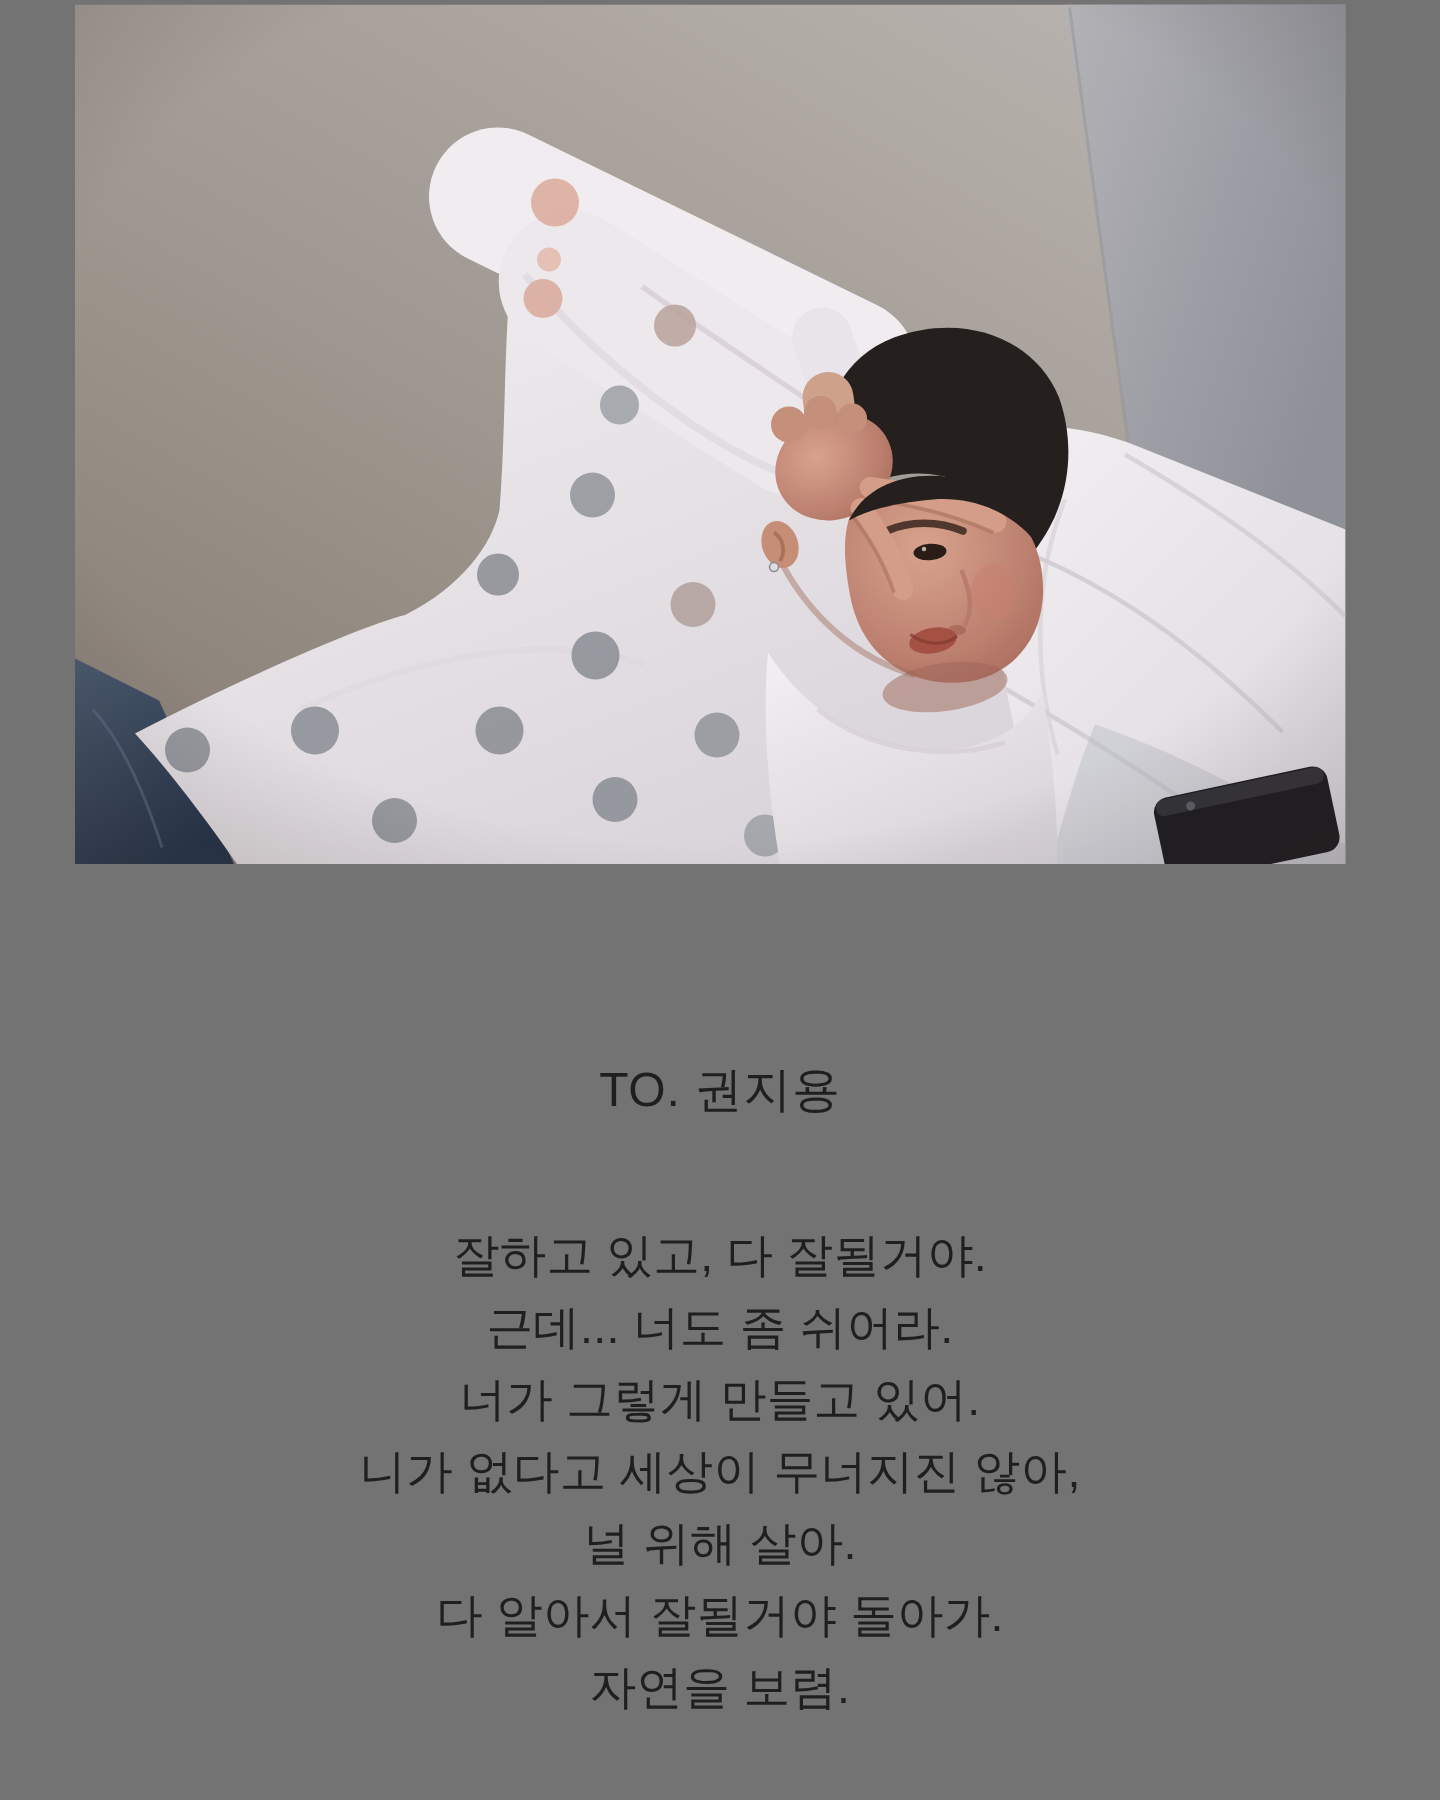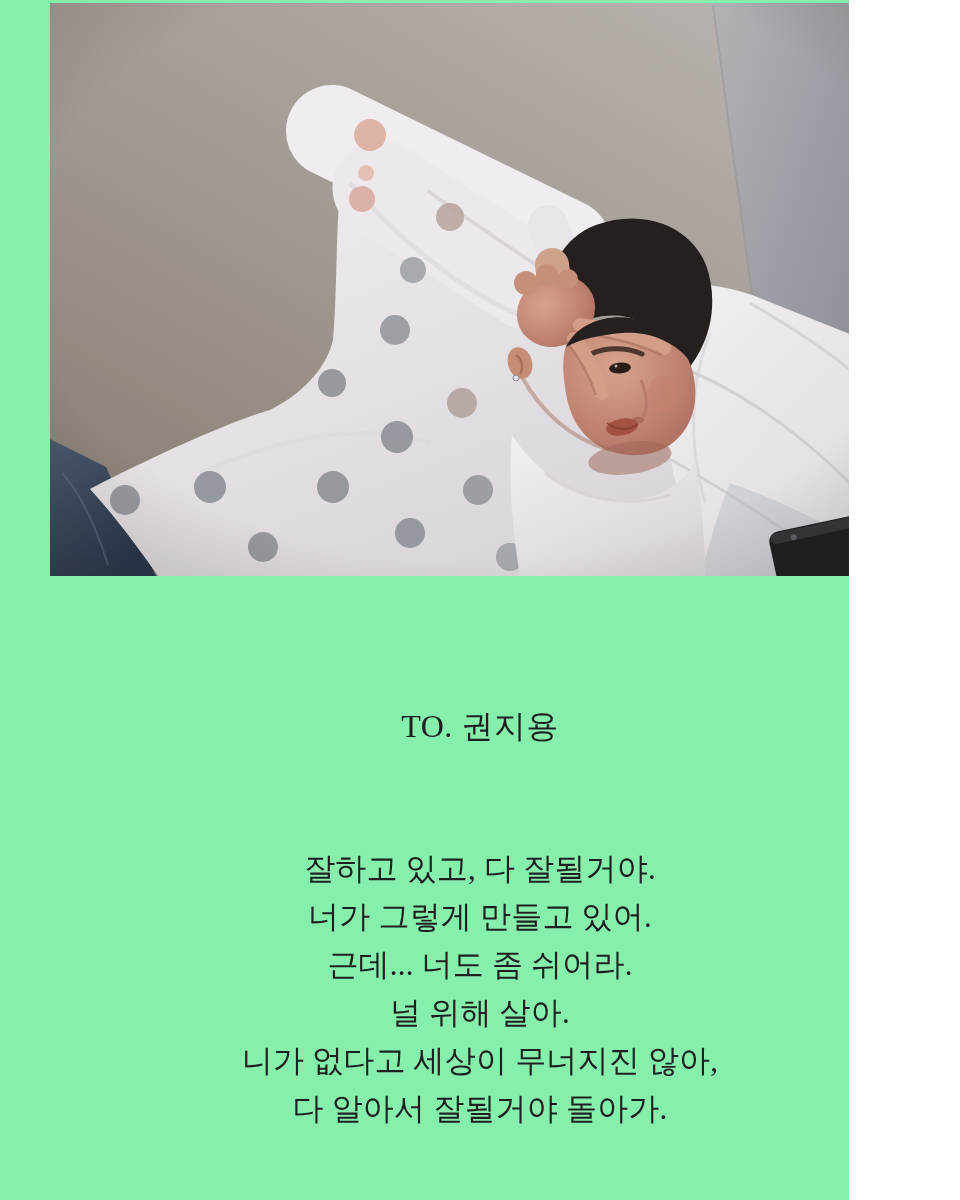--- a/index.html
+++ b/index.html
@@ -1,22 +1,22 @@
 <!DOCTYPE html>
 <html><head>
 <meta charset="utf-8">
 <style>
   html, body { margin: 0; padding: 0; background: #ffffff; }
   .page {
     position: relative;
-    width: 849px;
+    width: 960px;
     height: 1200px;
-    background: #86efac;
+    background: #737373;
     overflow: hidden;
-    font-family: Liberation Serif, serif;
+    font-family: Liberation Sans, sans-serif;
   }
   .photo-wrap {
     position: absolute;
     left: 50px;
     top: 3px;
     width: 847px;
     height: 573px;
   }
   .photo-wrap svg { display: block; width: 100%; height: 100%; }
   .letter {
@@ -28,21 +28,21 @@
     color: #1f1f1f;
   }
   .letter-title {
     margin-top: 131px;
     font-size: 32px;
     line-height: 37px;
     font-weight: 500;
     letter-spacing: 0.5px;
   }
   .letter-body {
-    margin-top: 100px;
+    margin-top: 68px;
     font-size: 31px;
     line-height: 48px;
     font-weight: 500;
     letter-spacing: 0.2px;
   }
   .letter-line { white-space: nowrap; }
 </style>
 </head>
 <body>
 
@@ -180,21 +180,22 @@
 
       <rect x="0" y="0" width="847" height="573" fill="url(#gVig)"></rect>
       <rect x="0" y="0" width="847" height="573" fill="#c89a74" opacity="0.04"></rect>
     </svg>
   </div>
 
   <div class="letter">
     <div class="letter-title">TO. 권지용</div>
     <div class="letter-body">
       <div class="letter-line">잘하고 있고, 다 잘될거야.</div>
+      <div class="letter-line">근데... 너도 좀 쉬어라.</div>
       <div class="letter-line">너가 그렇게 만들고 있어.</div>
-      <div class="letter-line">근데... 너도 좀 쉬어라.</div>
+      <div class="letter-line">니가 없다고 세상이 무너지진 않아,</div>
       <div class="letter-line">널 위해 살아.</div>
-      <div class="letter-line">니가 없다고 세상이 무너지진 않아,</div>
       <div class="letter-line">다 알아서 잘될거야 돌아가.</div>
+      <div class="letter-line">자연을 보렴.</div>
     </div>
   </div>
 
 </div>
 
 </body></html>

